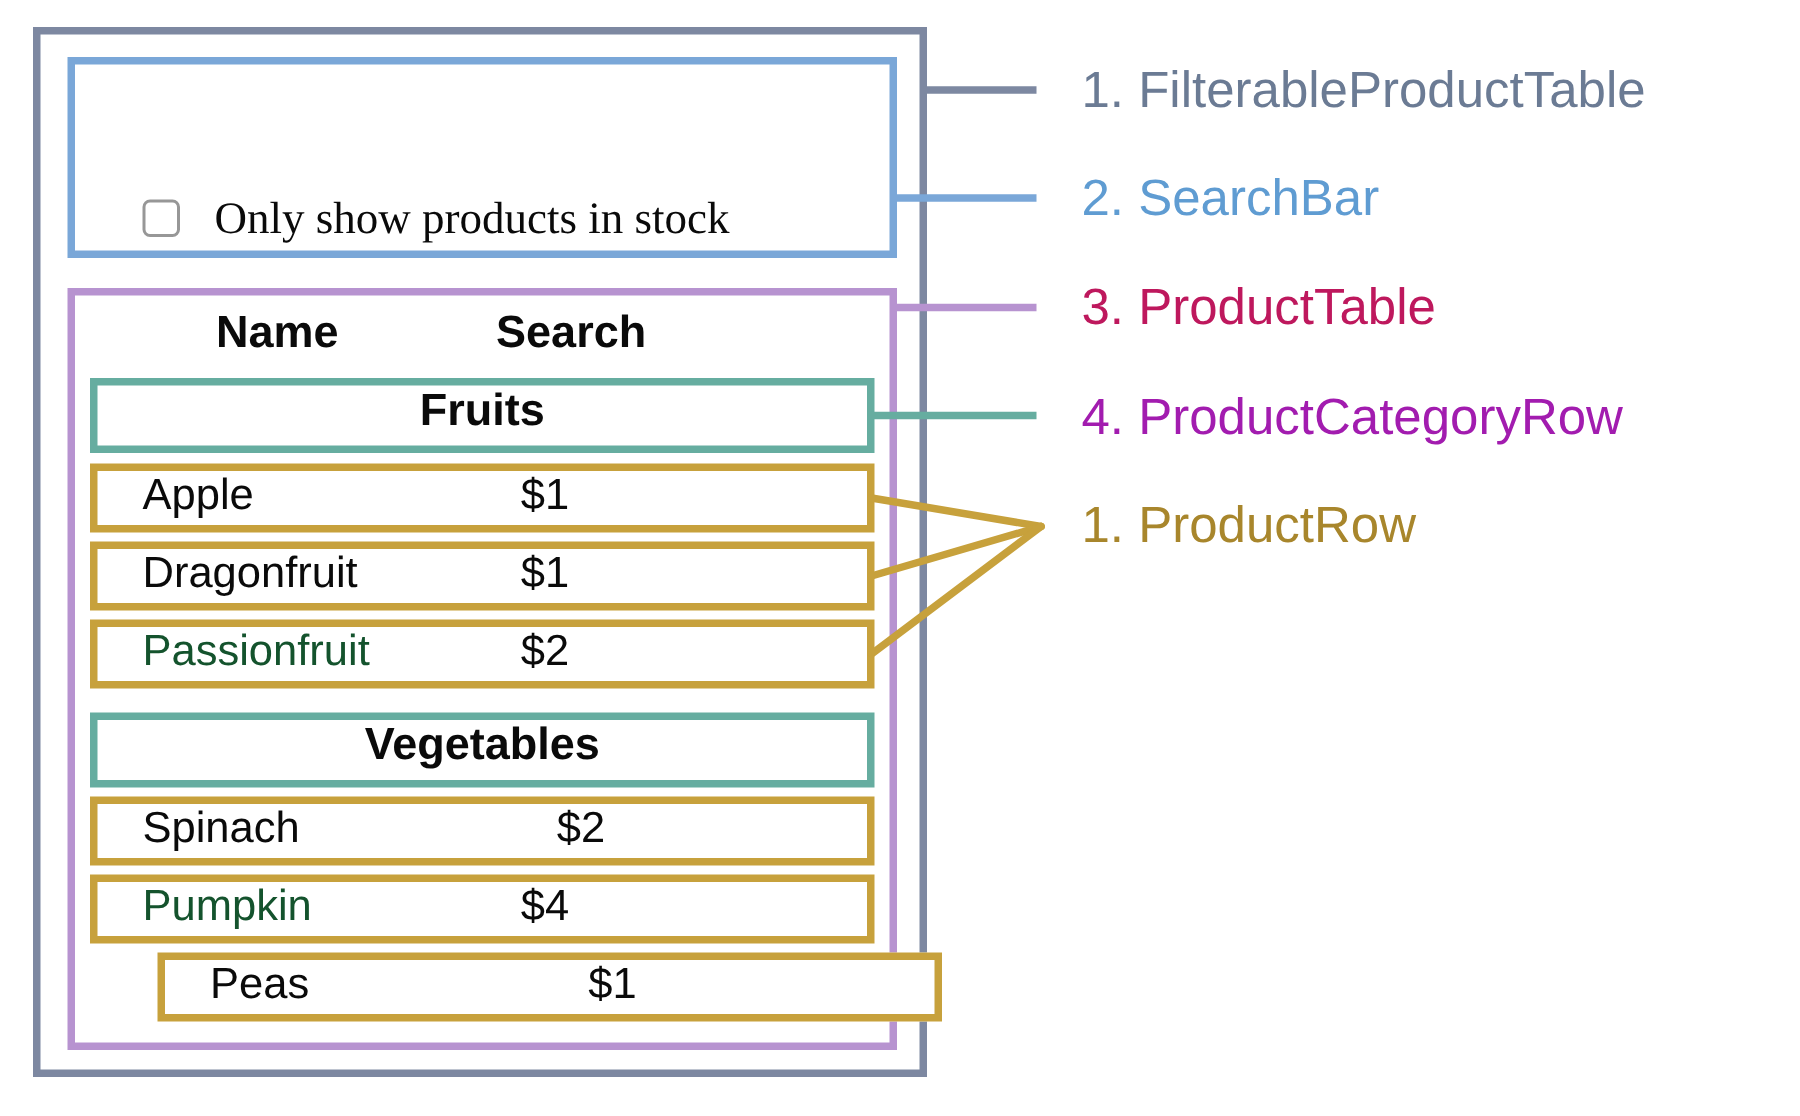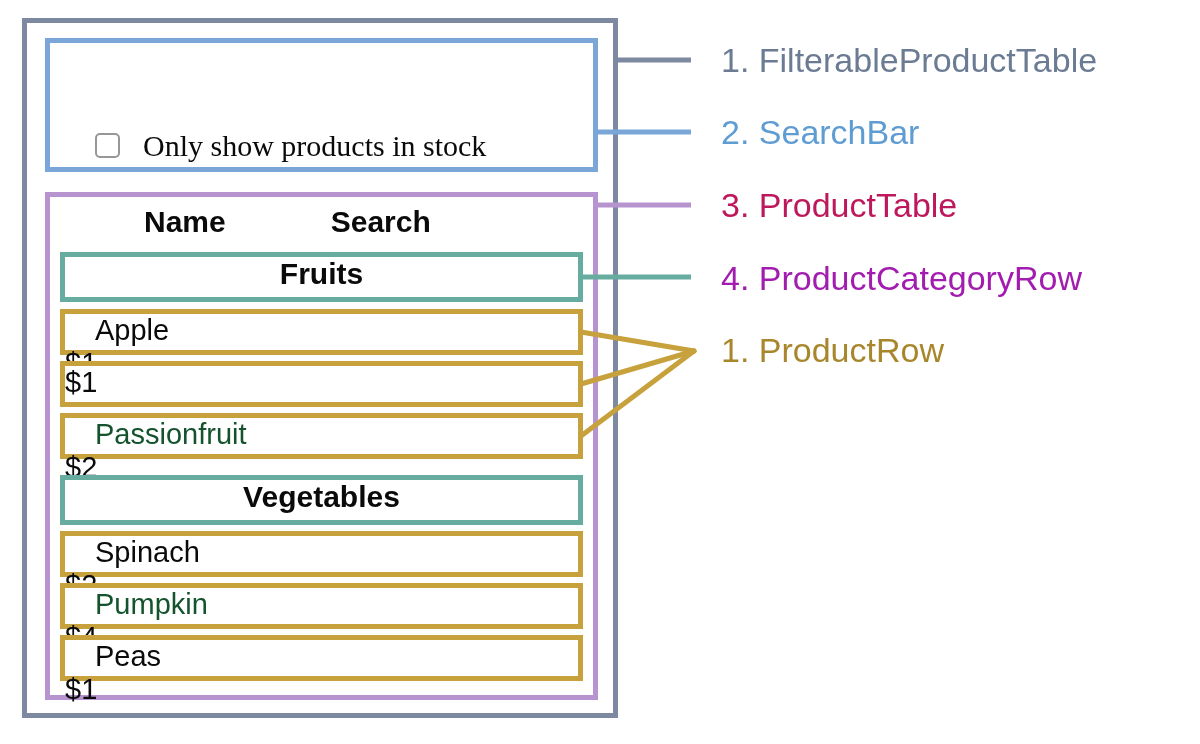--- a/index.html
+++ b/index.html
@@ -25,21 +25,21 @@
     box-sizing:border-box; border:2px solid #979797; border-radius:5px; background:#fff; }
   #checkbox-label { position:absolute; left:93px; top:86px; font-size:30px; color:#0a0a0a; white-space:nowrap;font-family:Liberation Serif, serif; }
 
   
   #producttable-box { left:18px; top:169px; width:553px; height:508px; border:5px solid #b793d0; }
   #table-header { position:absolute; left:0; top:8px; width:559px; display:flex; padding-left:94px; gap:105px;
     font-size:30px; font-weight:bold; color:#0a0a0a; box-sizing:border-box; }
   .trow { position:absolute; left:10px; width:523px; box-sizing:border-box; background:#fff; display:flex; align-items:flex-start; }
   .category-row { border:5px solid #66ada0; height:50px; justify-content:center;
     font-size:30px; font-weight:bold; color:#0a0a0a; }
-  .product-row { border:5px solid #c7a13c; height:46px; font-size:29px; color:#0a0a0a;flex-direction:column; }
+  .product-row { border:5px solid #c7a13c; height:46px; font-size:29px; color:#0a0a0a; }
   .product-row .name { flex:0 0 55%; padding-left:30px; box-sizing:border-box; white-space:nowrap; }
   .product-row .price { flex:1; white-space:nowrap; }
   .red { color:#14532d; }
 
   
   .legend-item { position:absolute; left:703px; height:42px; line-height:42px;
     font-size:34px; white-space:nowrap;margin-left:18px; }
 
   #connector-svg { position:absolute; left:0; top:0; pointer-events:none; }
 </style>
@@ -63,40 +63,41 @@
 
       <div class="trow category-row" style="top:55px;">
         <span>Fruits</span>
       </div>
 
       <div class="trow product-row" style="top:112px;">
         <span class="name">Apple</span>
         <span class="price">$1</span>
       </div>
       <div class="trow product-row" style="top:164px;">
+        <span class="name">Dragonfruit</span>
         <span class="price">$1</span>
       </div>
       <div class="trow product-row" style="top:216px;">
         <span class="name red">Passionfruit</span>
         <span class="price">$2</span>
       </div>
 
       <div class="trow category-row" style="top:278px;">
         <span>Vegetables</span>
       </div>
 
-      <div class="trow product-row" style="top:334px;">
+      <div class="trow product-row" style="top:334px;gap:24px;">
         <span class="name">Spinach</span>
         <span class="price">$2</span>
       </div>
       <div class="trow product-row" style="top:386px;">
         <span class="name red">Pumpkin</span>
         <span class="price">$4</span>
       </div>
-      <div class="trow product-row" style="top:438px;">
+      <div class="trow product-row" style="top:438px;margin-left:45px;">
         <span class="name">Peas</span>
         <span class="price">$1</span>
       </div>
     </div>
   </div>
 
   <svg id="connector-svg" width="1200" height="744" viewBox="0 0 1200 744">
     <line x1="616" y1="60" x2="691" y2="60" stroke="#7d88a1" stroke-width="5"></line>
     <line x1="597" y1="132" x2="691" y2="132" stroke="#7aa7d8" stroke-width="5"></line>
     <line x1="597" y1="205" x2="691" y2="205" stroke="#b793d0" stroke-width="5"></line>

